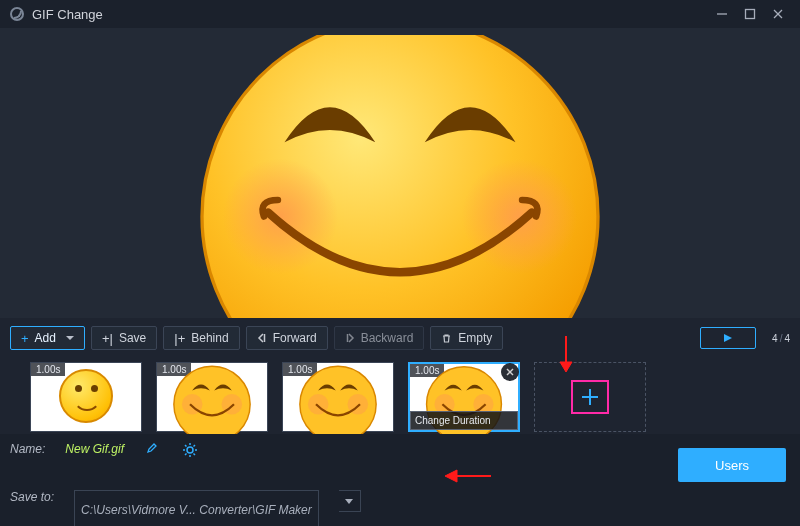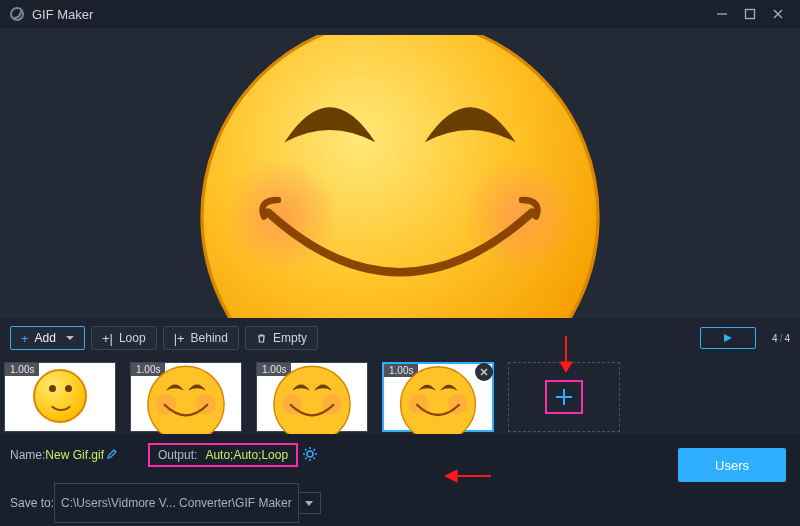--- a/index.html
+++ b/index.html
@@ -67,21 +67,21 @@
   .playbtn {
     width: 56px; height: 22px; border: 1px solid #2faeff; border-radius: 2px;
     display: flex; align-items: center; justify-content: center;
   }
   .playbtn svg { fill: #2faeff; }
   .framecount { margin-left: 10px; font-size: 10px; color: #cfd4dd; }
   .framecount .slash { color: #6b7485; margin: 0 2px; }
 
   
   .thumbs {
-    display: flex; gap: 14px; padding: 6px 14px 10px 4px; align-items: stretch;
+    display: flex; gap: 14px; padding: 6px 14px 10px 30px; align-items: stretch;
     position: relative;
   }
   .thumb {
     width: 112px; height: 70px; position: relative;
     background: #fff; border: 1px solid #3b4556;
     display:flex; align-items:center; justify-content:center;
   }
   .thumb .dur {
     position: absolute; top: 0; left: 0;
     background: rgba(20,24,32,0.75); color: #e4e7ee;
@@ -127,21 +127,21 @@
     border-radius:0 0 40px 40px; top:32px;left:42px;
   }
   .miniface-closed .bg{position:absolute;inset:0;display:flex;align-items:center;justify-content:center;}
   .miniface-closed .bg svg{width:150px;height:90px;}
 
   
   .bottom {
     position:absolute; left:0; right:0; bottom:0;
     background:#1a202b; padding: 8px 10px 10px 10px;
   }
-  .bottom .row{ display:flex; align-items:center; height:26px; gap:0;}
+  .bottom .row{ display:flex; align-items:flex-start; height:26px; gap:20px;font-style:italic;}
   .lbl{ color:#b3b9c5; }
   .val{ color:#bef264; }
   .editicon{ color:#2faeff; margin-left:2px; }
   .outputbox{
     border:2px solid #ff2aa8; height:24px; padding:0 8px;
     display:flex; align-items:center; gap:8px; margin-left: 30px;
   }
   .gearicon{ color:#2faeff; margin-left:4px; }
   .exportbtn{
     position:absolute; right:14px; top:14px;
@@ -159,21 +159,21 @@
   }
   
   .arrow{ position:absolute; }
   .arrow line,.arrow polygon{stroke:#ff1a1a;fill:#ff1a1a;}
 </style>
 </head>
 <body>
 
 <div class="titlebar">
   <div class="logo"></div>
-  <div class="title">GIF Maker</div>
+  <div class="title">GIF Change</div>
   <div class="spacer"></div>
   <div class="winbtn">
     <svg width="12" height="12">
         <line x1="1" y1="6" x2="11" y2="6"></line>
       </svg>
   </div>
   <div class="winbtn">
     <svg width="12" height="12">
         <rect x="1.5" y="1.5" width="9" height="9"></rect>
       </svg>
@@ -213,25 +213,43 @@
   </svg>
 </div>
 
 <div class="toolbar">
   <div class="tbtn primary caret">
     <span class="ico">+</span>
     <span>Add</span>
   </div>
   <div class="tbtn">
     <span class="ico">+|</span>
-    <span>Loop</span>
+    <span>Save</span>
   </div>
   <div class="tbtn">
     <span class="ico">|+</span>
     <span>Behind</span>
+  </div>
+  <div class="tbtn">
+    <span class="ico">
+      <svg width="10" height="10">
+          <path d="M6 1 L2 5 L6 9" fill="none" stroke="#c5c9d0" stroke-width="1.5"></path>
+          <line x1="7.5" y1="1" x2="7.5" y2="9" stroke="#c5c9d0" stroke-width="1.5"></line>
+        </svg>
+    </span>
+    <span>Forward</span>
+  </div>
+  <div class="tbtn" style="opacity:0.6">
+    <span class="ico">
+      <svg width="10" height="10">
+          <line x1="2.5" y1="1" x2="2.5" y2="9" stroke="#c5c9d0" stroke-width="1.5"></line>
+          <path d="M4 1 L8 5 L4 9" fill="none" stroke="#c5c9d0" stroke-width="1.5"></path>
+        </svg>
+    </span>
+    <span>Backward</span>
   </div>
   <div class="tbtn">
     <span class="ico">
       <svg width="11" height="11" viewBox="0 0 11 11">
           <path d="M2 3h7M4 3V2h3v1M3 3l.5 6h4L8 3" fill="none" stroke="#c5c9d0" stroke-width="1.2"></path>
         </svg>
     </span>
     <span>Empty</span>
   </div>
   <div class="gap"></div>
@@ -302,20 +320,21 @@
       <svg viewBox="0 0 150 90">
             <circle cx="75" cy="55" r="52" fill="#ffc227" stroke="#d98700" stroke-width="2"></circle>
       <path d="M48 36 Q60 20 72 36 Q60 30 48 36Z" fill="#6a3d00"></path>
             <path d="M78 36 Q90 20 102 36 Q90 30 78 36Z" fill="#6a3d00"></path>
       <circle cx="48" cy="55" r="14" fill="#ff9e4a" opacity="0.5"></circle>
             <circle cx="102" cy="55" r="14" fill="#ff9e4a" opacity="0.5"></circle>
       <path d="M45 55 Q75 85 105 55" fill="none" stroke="#8a4500" stroke-width="3"></path>
           </svg>
     </div>
       </div>
+    <div class="changedur">Change Duration</div>
   </div>
 
   <div class="addslot">
     <div class="plusbox">
       <svg width="22" height="22">
           <line x1="11" y1="3" x2="11" y2="19"></line>
           <line x1="3" y1="11" x2="19" y2="11"></line>
         </svg>
     </div>
   </div>
@@ -323,24 +342,20 @@
 
 <div class="bottom">
   <div class="row">
     <span class="lbl">Name:</span>
     <span class="val">New Gif.gif</span>
     <span class="editicon">
       <svg width="12" height="12" viewBox="0 0 12 12">
           <path d="M2 10l1-3 5-5 2 2-5 5-3 1z" fill="none" stroke="#2faeff" stroke-width="1.3"></path>
         </svg>
     </span>
-    <div class="outputbox">
-      <span class="lbl">Output:</span>
-      <span class="val">Auto;Auto;Loop</span>
-    </div>
     <span class="gearicon">
       <svg width="16" height="16" viewBox="0 0 16 16">
           <circle cx="8" cy="8" r="3" fill="none" stroke="#2faeff" stroke-width="1.5"></circle>
           <g stroke="#2faeff" stroke-width="1.5">
             <line x1="8" y1="1" x2="8" y2="3"></line>
             <line x1="8" y1="13" x2="8" y2="15"></line>
             <line x1="1" y1="8" x2="3" y2="8"></line>
             <line x1="13" y1="8" x2="15" y2="8"></line>
             <line x1="3" y1="3" x2="4.5" y2="4.5"></line>
             <line x1="11.5" y1="11.5" x2="13" y2="13"></line>

